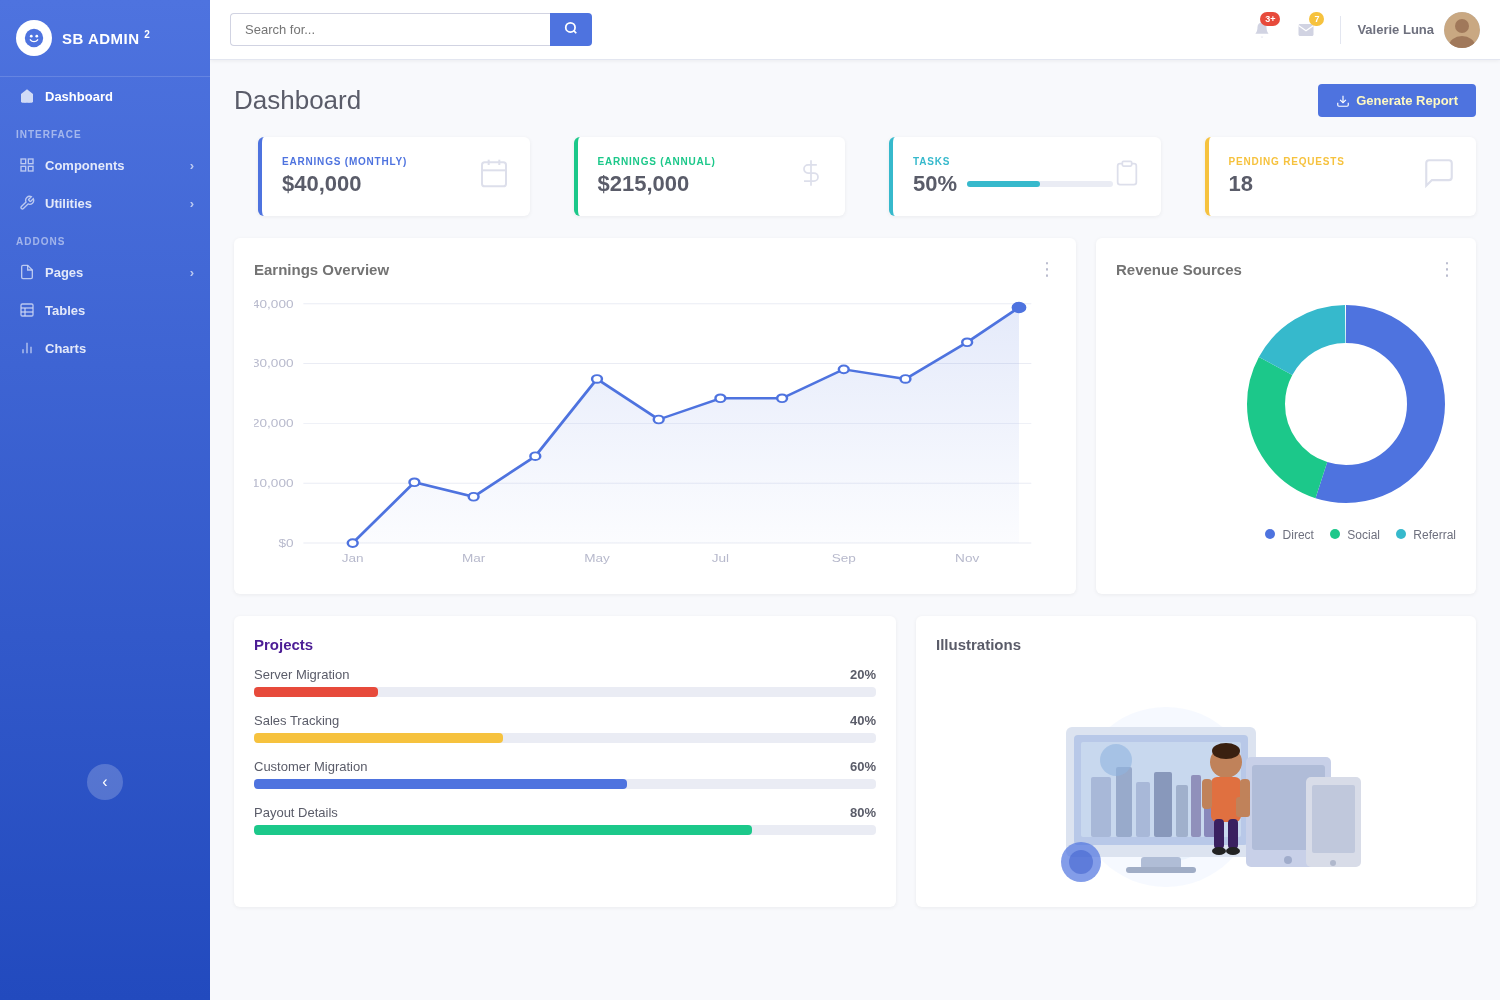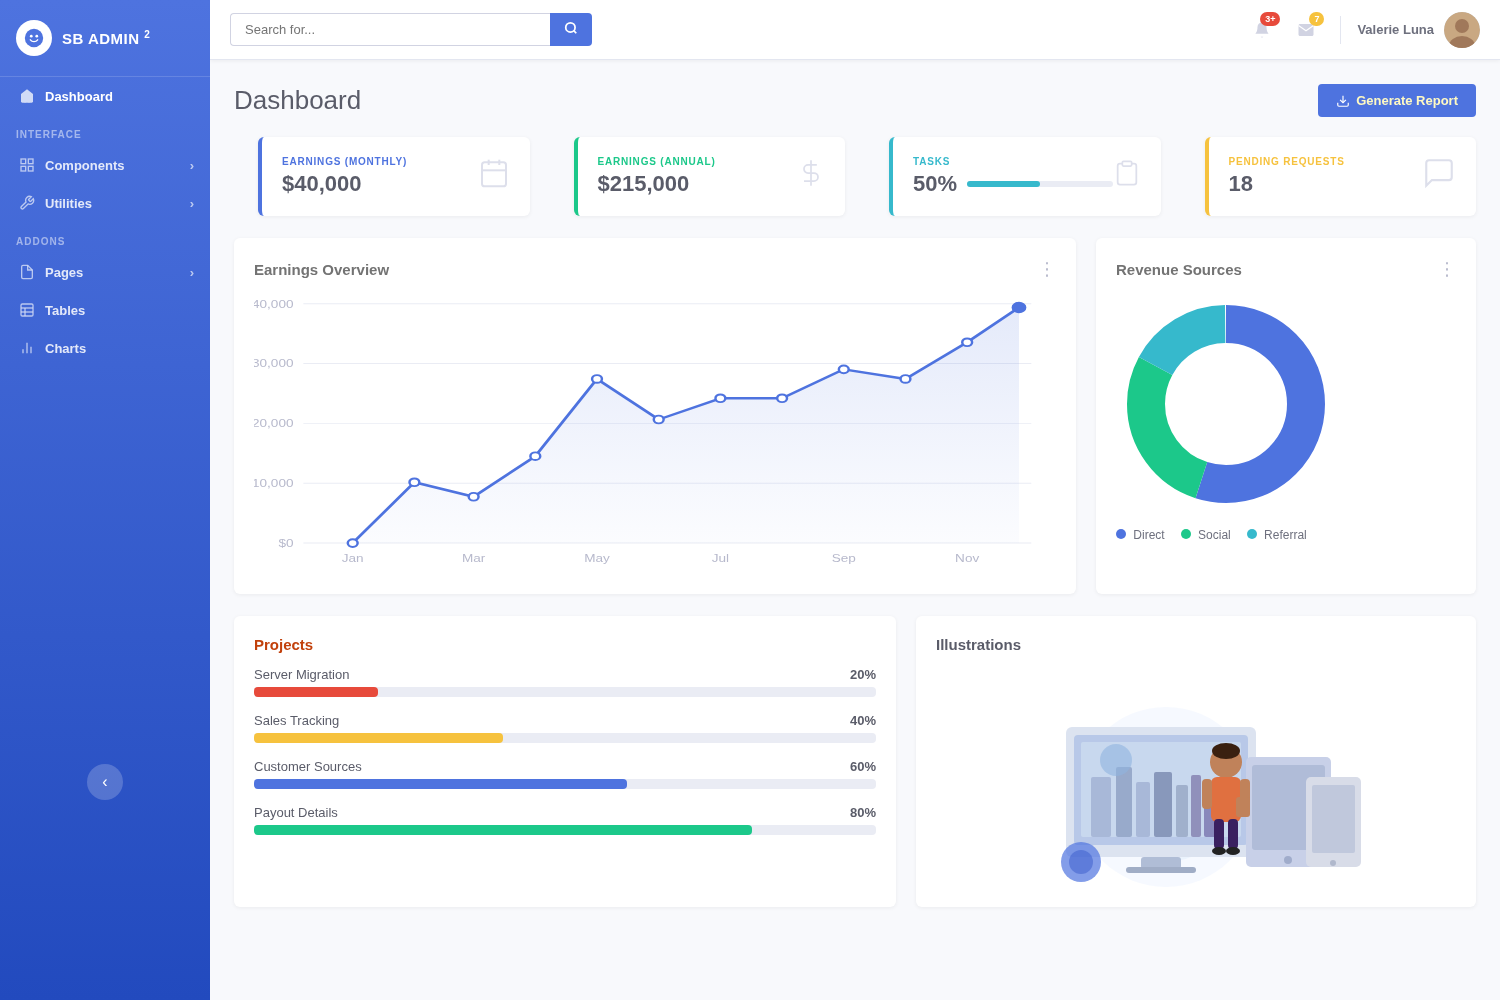--- a/index.html
+++ b/index.html
@@ -242,21 +242,21 @@
       margin-bottom: 14px;
     }
     .card-title { font-size: 15px; font-weight: 700; color: #737373; }
     .card-menu { color: #b7b9cc; cursor: pointer; font-size: 18px; }
 
     
     .chart-area { position: relative; height: 280px; }
     svg.line-chart { width: 100%; height: 100%; }
 
     
-    .donut-wrap { display: flex; flex-direction: column; align-items: flex-start; }
+    .donut-wrap { display: flex; flex-direction: column; align-items: flex-end; }
     .donut-legend { display: flex; gap: 16px; margin-top: 14px; font-size: 12px; color: #6e707e; }
     .legend-dot { display: inline-block; width: 10px; height: 10px; border-radius: 50%; margin-right: 4px; }
 
     
     .bottom-row {
       display: grid;
       grid-template-columns: 1fr 560px;
       gap: 20px;
     }
     .projects-table { width: 100%; }
@@ -551,21 +551,21 @@
             </span>
           </div>
         </div>
       </div>
     </div>
 
     <div class="bottom-row">
 
       <div class="card">
         <div class="card-header">
-          <div class="card-title" style="color:#c2410c">Projects</div>
+          <div class="card-title" style="color:#4c1d95">Projects</div>
         </div>
         <div class="projects-table">
           <div class="project-row">
             <div class="project-header">
               <span>Server Migration</span>
               <span class="project-pct">20%</span>
             </div>
             <div class="progress-bar-wrap">
               <div class="progress-bar pb-red" style="width:20%"></div>
             </div>
@@ -574,21 +574,21 @@
             <div class="project-header">
               <span>Sales Tracking</span>
               <span class="project-pct">40%</span>
             </div>
             <div class="progress-bar-wrap">
               <div class="progress-bar pb-yellow" style="width:40%"></div>
             </div>
           </div>
           <div class="project-row">
             <div class="project-header">
-              <span>Customer Sources</span>
+              <span>Customer Migration</span>
               <span class="project-pct">60%</span>
             </div>
             <div class="progress-bar-wrap">
               <div class="progress-bar pb-blue" style="width:60%"></div>
             </div>
           </div>
           <div class="project-row">
             <div class="project-header">
               <span>Payout Details</span>
               <span class="project-pct">80%</span>

